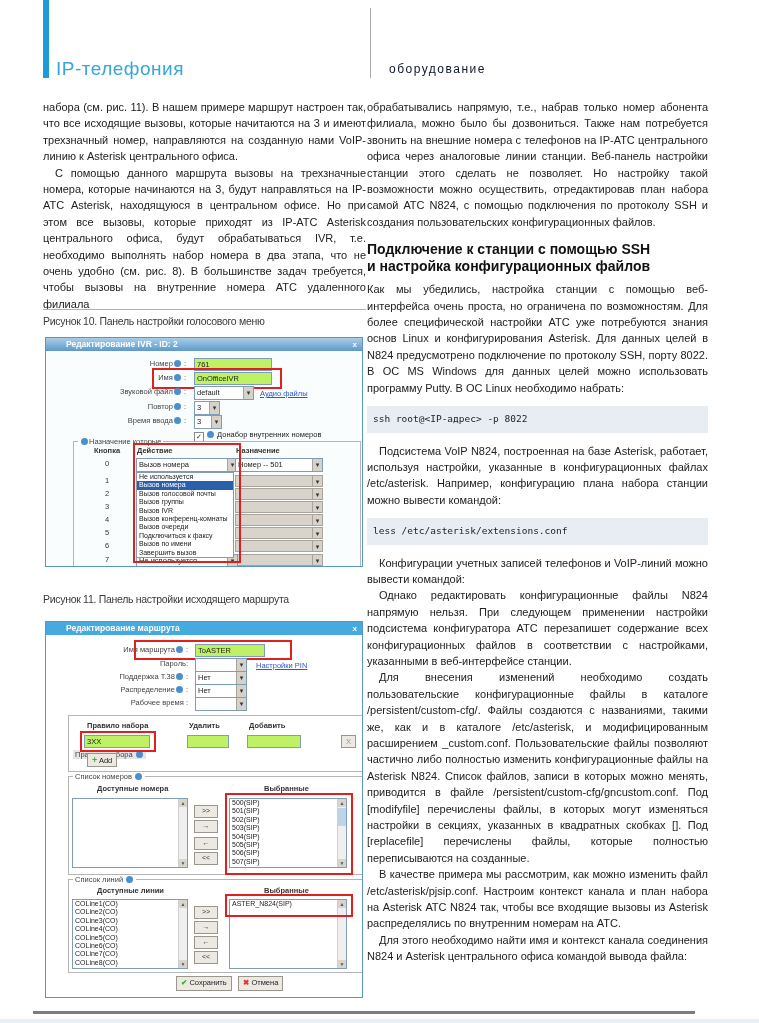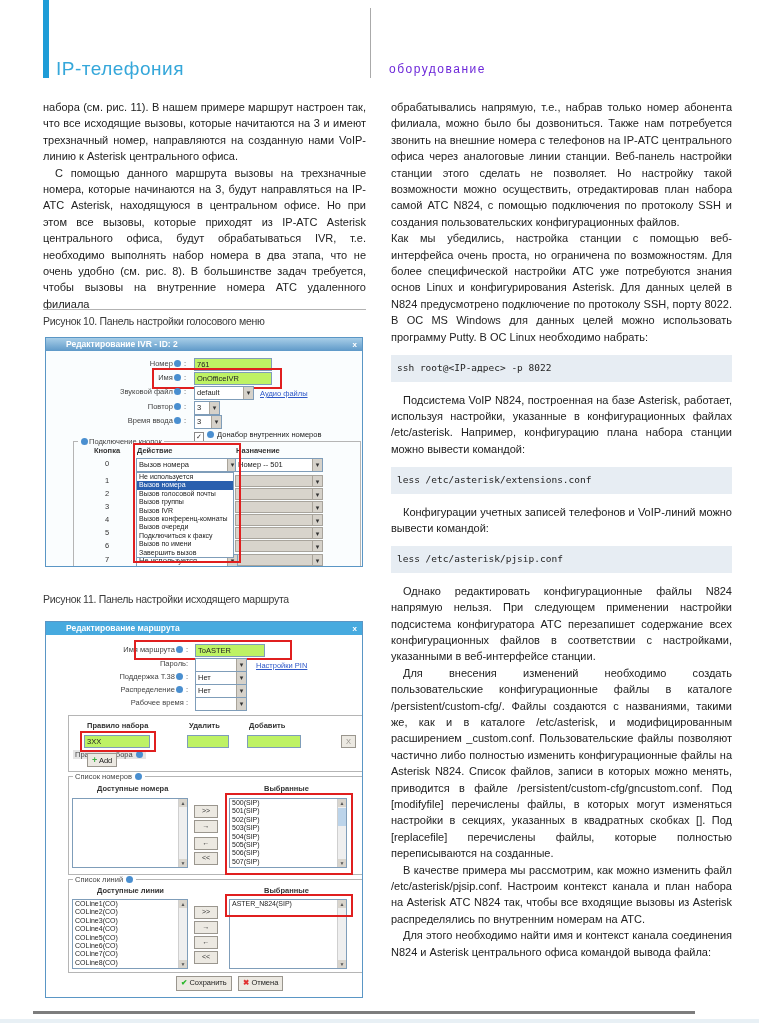--- a/index.html
+++ b/index.html
@@ -2,24 +2,24 @@
 <html lang="ru"><head>
 <meta charset="utf-8">
 <style>
   html,body{margin:0;padding:0;background:#fff;}
   .page{position:relative;width:759px;height:1023px;background:#fff;overflow:hidden;
         font-family:"Liberation Sans",sans-serif;color:#222;}
   
   .accent-bar{position:absolute;left:43px;top:0;width:6px;height:78px;background:#1e9cd7;}
   .page-title{position:absolute;left:56px;top:58px;font-size:19px;color:#35a7da;letter-spacing:.5px;}
   .hdr-divider{position:absolute;left:370px;top:8px;width:1px;height:70px;background:#aaa;}
-  .hdr-right{position:absolute;left:389px;top:62px;font-size:12px;color:#6d28d9;letter-spacing:1.5px;}
+  .hdr-right{position:absolute;left:389px;top:62px;font-size:12px;color:#0f172a;letter-spacing:1.5px;}
   
   .colL{position:absolute;left:43px;top:99px;width:323px;font-size:11px;line-height:16.4px;text-align:justify;}
-  .colR{position:absolute;left:391px;top:99px;width:341px;font-size:11px;line-height:16.4px;text-align:justify;}
+  .colR{position:absolute;left:367px;top:99px;width:341px;font-size:11px;line-height:16.4px;text-align:justify;}
   .p{margin:0;}
   .ind{text-indent:12px;}
   .h2{font-size:14px;line-height:17px;font-weight:bold;color:#111;margin:11px 0 6px 0;text-align:left;}
   .code{background:#e7edf3;font-family:"DejaVu Sans Mono",monospace;font-size:9.5px;
         padding:5px 6px;margin:10px 0;text-align:left;white-space:nowrap;}
   
   .rule10{position:absolute;left:43px;top:309px;width:323px;height:1px;background:#b2b2b2;}
   .cap{position:absolute;left:43px;font-size:10.5px;color:#3a3a3a;letter-spacing:-.3px;}
   
   .fig{position:absolute;left:43px;overflow:hidden;}
@@ -117,21 +117,21 @@
         <span class="lbl" style="width:140px;"><span>Время ввода</span><span class="idot"></span> :</span>
         <span class="sel" style="left:148px;width:24px;">3</span>
       </div>
 
       <div class="row" style="left:148px;top:91px;width:168px;">
         <span class="cbx">✓</span><span class="idot"></span>
         <span>Донабор внутренних номеров</span>
       </div>
 
       <div class="fieldset" style="left:27px;top:103px;width:286px;height:124px;">
-        <span class="legend"><span class="idot"></span><span>Подключение кнопок</span></span>
+        <span class="legend"><span class="idot"></span><span>Назначение которые</span></span>
         <span class="fs-hdr" style="left:10px;top:4px;width:46px;text-align:center;">Кнопка</span>
         <span class="fs-hdr" style="left:63px;top:4px;">Действие</span>
         <span class="fs-hdr" style="left:162px;top:4px;">Назначение</span>
 
         <span class="num" style="left:10px;top:17px;">0</span>
         <span class="sel" style="left:62px;top:16px;width:98px;">Вызов номера</span>
         <span class="sel" style="left:161px;top:16px;width:84px;">Номер -- 501</span>
 
         <span class="num" style="left:10px;top:34px;">1</span>
         <span class="num" style="left:10px;top:47px;">2</span>
@@ -281,26 +281,29 @@
         <div class="redbox" style="left:156px;top:14px;width:124px;height:19px;"></div>
       </div>
 
       <span class="btn" style="left:130px;top:354px;"><span class="chk-g">✔</span> <span>Сохранить</span></span>
       <span class="btn" style="left:192px;top:354px;"><span class="x-r">✖</span> <span>Отмена</span></span>
     </div>
   </div>
 
   <div class="colR">
     <p class="p">обрабатывались напрямую, т.е., набрав только номер абонента филиала, можно было бы дозвониться. Также нам потребуется звонить на внешние номера с телефонов на IP-АТС центрального офиса через аналоговые линии станции. Веб-панель настройки станции этого сделать не позволяет. Но настройку такой возможности можно осуществить, отредактировав план набора самой АТС N824, с помощью подключения по протоколу SSH и создания пользовательских конфигурационных файлов.</p>
+    <div class="h2">
+      <div>Подключение к станции с помощью SSH</div>
+      <div>и настройка конфигурационных файлов</div>
+    </div>
     <p class="p">Как мы убедились, настройка станции с помощью веб-интерфейса очень проста, но ограничена по возможностям. Для более специфической настройки АТС уже потребуются знания основ Linux и конфигурирования Asterisk. Для данных целей в N824 предусмотрено подключение по протоколу SSH, порту 8022. В ОС MS Windows для данных целей можно использовать программу Putty. В ОС Linux необходимо набрать:</p>
     <div class="code">ssh root@&lt;IP-адрес&gt; -p 8022</div>
     <p class="p ind">Подсистема VoIP N824, построенная на базе Asterisk, работает, используя настройки, указанные в конфигурационных файлах /etc/asterisk. Например, конфигурацию плана набора станции можно вывести командой:</p>
     <div class="code">less /etc/asterisk/extensions.conf</div>
     <p class="p ind">Конфигурации учетных записей телефонов и VoIP-линий можно вывести командой:</p>
-    <div class="code">less /etc/asterisk/pjsip.conf</div>
     <p class="p ind">Однако редактировать конфигурационные файлы N824 напрямую нельзя. При следующем применении настройки подсистема конфигуратора АТС перезапишет содержание всех конфигурационных файлов в соответствии с настройками, указанными в веб-интерфейсе станции.</p>
     <p class="p ind">Для внесения изменений необходимо создать пользовательские конфигурационные файлы в каталоге /persistent/custom-cfg/. Файлы создаются с названиями, такими же, как и в каталоге /etc/asterisk, и модифицированным расширением _custom.conf. Пользовательские файлы позволяют частично либо полностью изменить конфигурационные файлы на Asterisk N824. Список файлов, записи в которых можно менять, приводится в файле /persistent/custom-cfg/gncustom.conf. Под [modifyfile] перечислены файлы, в которых могут изменяться настройки в секциях, указанных в квадратных скобках []. Под [replacefile] перечислены файлы, которые полностью переписываются на созданные.</p>
     <p class="p ind">В качестве примера мы рассмотрим, как можно изменить файл /etc/asterisk/pjsip.conf. Настроим контекст канала и план набора на Asterisk АТС N824 так, чтобы все входящие вызовы из Asterisk распределялись по внутренним номерам на АТС.</p>
     <p class="p ind">Для этого необходимо найти имя и контекст канала соединения N824 и Asterisk центрального офиса командой вывода файла:</p>
   </div>
 
   <div class="foot-line"></div>
   <div class="foot-strip"></div>
 </div>
 

